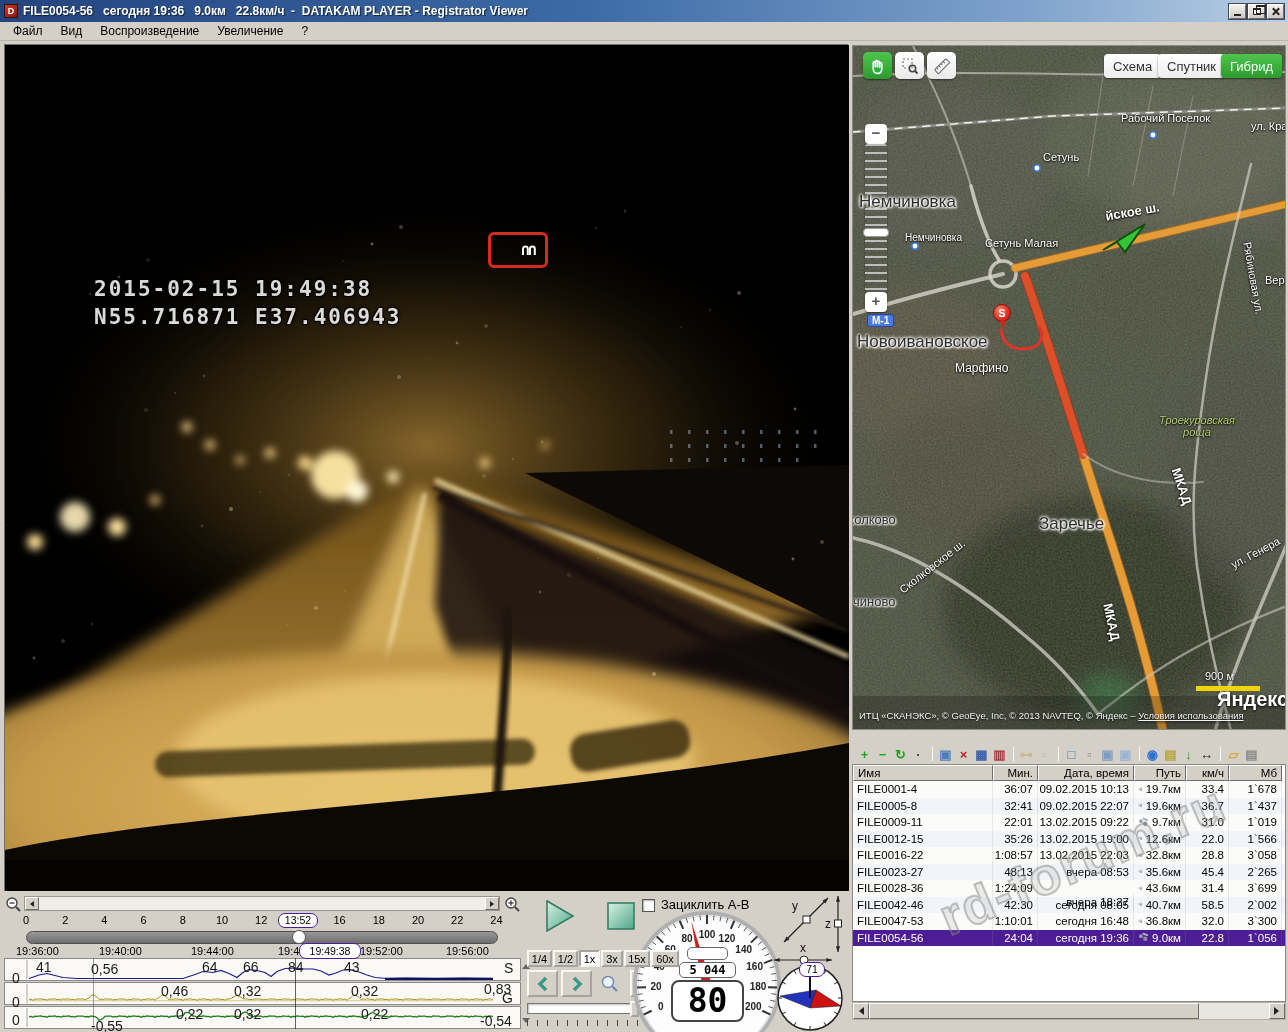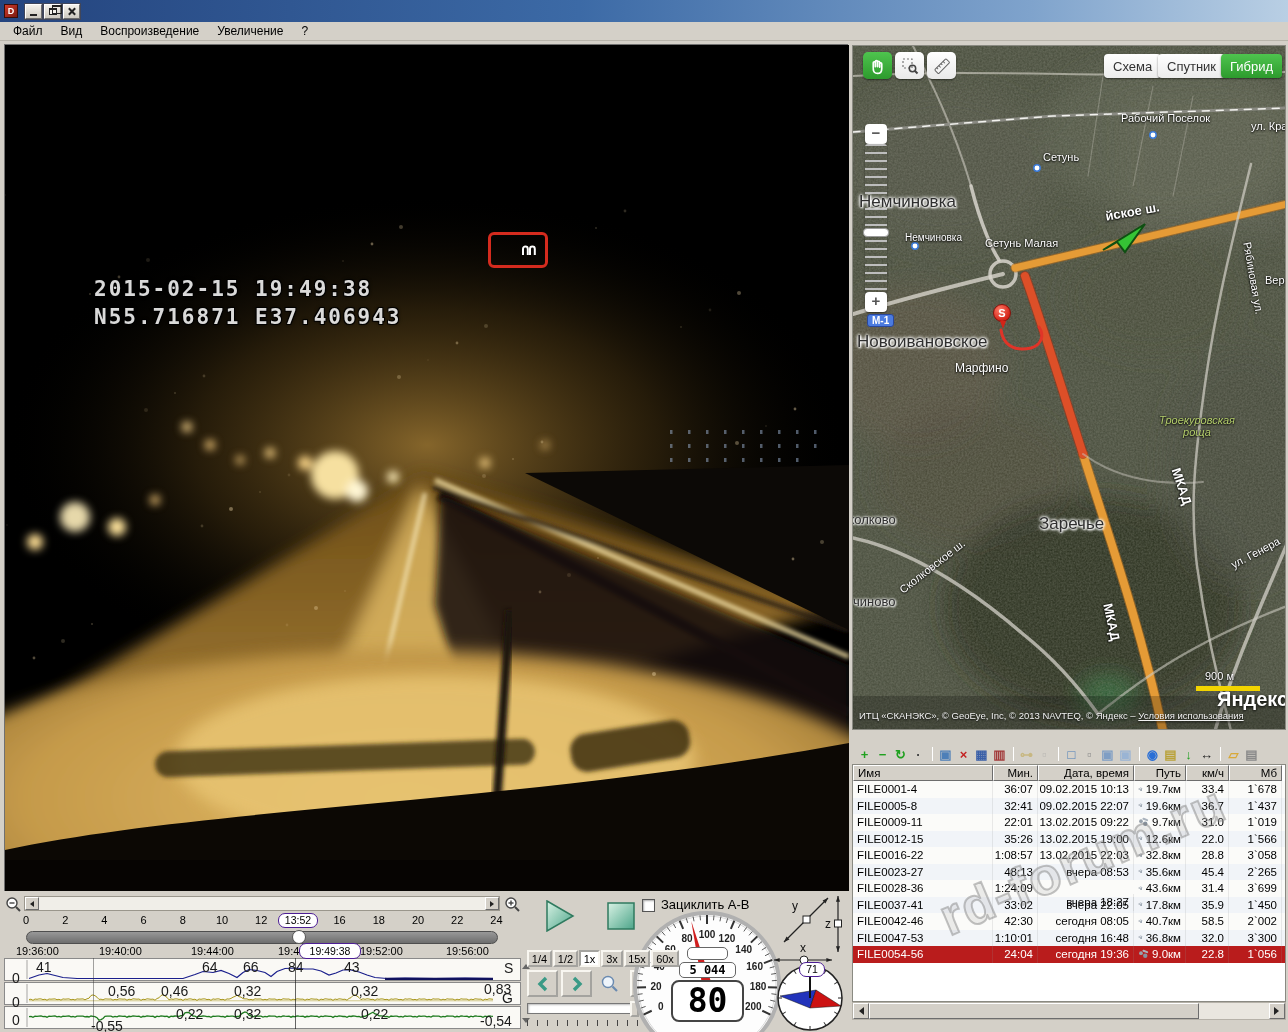--- a/index.html
+++ b/index.html
@@ -76,21 +76,21 @@
 #ftoolbar{position:absolute;left:852px;top:744px;width:434px;height:20px;background:#d4d0c8;display:flex;align-items:center;padding-left:4px}
 .tb-icon{width:17px;height:16px;display:flex;align-items:center;justify-content:center;font-size:13px;font-weight:bold;margin-right:1px}
 .tb-sep{width:1px;height:14px;background:#9a968c;border-right:1px solid #fff;margin:0 4px}
 #ftable{position:absolute;left:852px;top:764px;width:434px;height:238px;background:#fff;border:1px solid #8a8a82}
 #fhead{display:flex;height:16px}
 .hcell{background:#d4d0c8;border-top:1px solid #fff;border-left:1px solid #fff;border-right:1px solid #6d6d6d;
  border-bottom:1px solid #6d6d6d;font-size:11.5px;padding:0 4px;display:flex;align-items:center;overflow:hidden;flex:0 0 auto}
 .trow{display:flex;height:16.5px;font-size:11.5px;align-items:center}
 .trow:nth-child(odd){background:#fbfbf9}
 .trow:nth-child(even){background:#f1f4f8}
-.trow.sel{background:#b91c1c;color:#fff}
+.trow.sel{background:#4c1d95;color:#fff}
 .tcell{flex:0 0 auto;padding:0 4px;overflow:hidden;white-space:nowrap;display:flex;align-items:center;height:100%;border-right:1px solid rgba(150,150,150,.18)}
 #hscroll{position:absolute;left:852px;top:1002px;width:434px;height:18px;background:#e9e6df;border:1px solid #b5b1a8;display:flex}
 .scrollarrow{width:16px;height:16px;background:#d4d0c8;border:1px solid #fff;border-right-color:#6d6d6d;border-bottom-color:#6d6d6d;
  display:flex;align-items:center;justify-content:center;flex:0 0 auto}
 #hthumb{width:330px;height:16px;background:#d4d0c8;border:1px solid #fff;border-right-color:#6d6d6d;border-bottom-color:#6d6d6d;flex:0 0 auto}
 .tri-l{width:0;height:0;border:4px solid transparent;border-right:5px solid #222;margin-right:3px}
 .tri-r{width:0;height:0;border:4px solid transparent;border-left:5px solid #222;margin-left:3px}
 
 #watermark{position:absolute;left:930px;top:830px;font-size:52px;font-weight:bold;color:rgba(140,140,140,.14);
  -webkit-text-stroke:2px rgba(135,135,135,.5);transform:rotate(-23deg);pointer-events:none;z-index:6;letter-spacing:2px}
@@ -127,20 +127,21 @@
  font-size:12px;font-weight:bold;text-align:center;line-height:14px;z-index:3;font-family:"DejaVu Sans Mono",monospace}
 #gaugebox-spd{position:absolute;left:671px;top:980px;width:73px;height:42px;background:#fff;border:2px solid #444;border-radius:8px;
  font-size:33px;font-weight:bold;text-align:center;line-height:38px;z-index:3;font-family:"DejaVu Sans Mono",monospace}
 #compassbubble{position:absolute;left:799px;top:962px;width:26px;height:15px;line-height:13px;z-index:4}
 </style>
 </head>
 <body>
 
 <div id="titlebar">
   <div id="app-icon">D</div>
+  <div id="title-text">FILE0054-56   сегодня 19:36   9.0км   22.8км/ч  -  DATAKAM PLAYER - Registrator Viewer</div>
   <div class="winbtn">
       <span class="ico-min"></span>
     </div>
   <div class="winbtn">
       <span class="ico-restore"></span>
     </div>
   <div class="winbtn">
       <span class="ico-close"></span>
     </div>
 </div>
@@ -549,35 +550,20 @@
             <circle cx="3.5" cy="4" r="2.2" fill="#98a2ac"></circle>
             <circle cx="8.5" cy="7" r="2.6" fill="#8793a0"></circle>
             <rect x="5" y="0.5" width="7" height="2.4" rx="1.2" transform="rotate(22 8 2)" fill="#aab3bd"></rect>
           </svg>
           <span style="margin-left:3px">43.6км</span>
         </div>
         <div class="tcell" style="width: 43px; justify-content: flex-end;">31.4</div>
         <div class="tcell" style="width: 53px; justify-content: flex-end;">3`699</div>
       </div>
       <div class="trow">
-        <div class="tcell" style="width: 140px; justify-content: flex-start;">FILE0037-41</div>
-        <div class="tcell" style="width: 45px; justify-content: flex-end;">33:02</div>
-        <div class="tcell" style="width: 96px; justify-content: flex-end;">вчера 22:05</div>
-        <div class="tcell" style="width: 52px; justify-content: flex-end;">
-          <svg width="13" height="11" viewBox="0 0 13 11">
-            <circle cx="3.5" cy="4" r="2.2" fill="#98a2ac"></circle>
-            <circle cx="8.5" cy="7" r="2.6" fill="#8793a0"></circle>
-            <rect x="5" y="0.5" width="7" height="2.4" rx="1.2" transform="rotate(22 8 2)" fill="#aab3bd"></rect>
-          </svg>
-          <span style="margin-left:3px">17.8км</span>
-        </div>
-        <div class="tcell" style="width: 43px; justify-content: flex-end;">35.9</div>
-        <div class="tcell" style="width: 53px; justify-content: flex-end;">1`450</div>
-      </div>
-      <div class="trow">
         <div class="tcell" style="width: 140px; justify-content: flex-start;">FILE0042-46</div>
         <div class="tcell" style="width: 45px; justify-content: flex-end;">42:30</div>
         <div class="tcell" style="width: 96px; justify-content: flex-end;">сегодня 08:05</div>
         <div class="tcell" style="width: 52px; justify-content: flex-end;">
           <svg width="13" height="11" viewBox="0 0 13 11">
             <circle cx="3.5" cy="4" r="2.2" fill="#98a2ac"></circle>
             <circle cx="8.5" cy="7" r="2.6" fill="#8793a0"></circle>
             <rect x="5" y="0.5" width="7" height="2.4" rx="1.2" transform="rotate(22 8 2)" fill="#aab3bd"></rect>
           </svg>
           <span style="margin-left:3px">40.7км</span>
@@ -848,21 +834,21 @@
     <line x1="36" y1="36" x2="36" y2="8" stroke="#111" stroke-width="2"></line>
     <polygon points="36,2 31,12 41,12" fill="#111"></polygon>
   </svg>
 <div id="compassbubble" class="bubble">71</div>
 
 <span class="glab" style="left: 36px; top: 959px;">41</span>
 <span class="glab" style="left: 202px; top: 959px;">64</span>
 <span class="glab" style="left: 243px; top: 959px;">66</span>
 <span class="glab" style="left: 288px; top: 959px;">84</span>
 <span class="glab" style="left: 344px; top: 959px;">43</span>
-<span class="glab" style="left: 91px; top: 983px; margin-left: 17px;">0,56</span>
+<span class="glab" style="left: 91px; top: 961px;">0,56</span>
 <span class="glab" style="left: 161px; top: 983px;">0,46</span>
 <span class="glab" style="left: 234px; top: 983px;">0,32</span>
 <span class="glab" style="left: 351px; top: 983px;">0,32</span>
 <span class="glab" style="left: 176px; top: 1006px;">0,22</span>
 <span class="glab" style="left: 234px; top: 1006px;">0,32</span>
 <span class="glab" style="left: 361px; top: 1006px;">0,22</span>
 <span class="glab" style="left: 91px; top: 1018px;">-0,55</span>
 <span class="glab" style="left: 12px; top: 970px;">0</span>
 <span class="glab" style="left: 12px; top: 994px;">0</span>
 <span class="glab" style="left: 12px; top: 1012px;">0</span>

